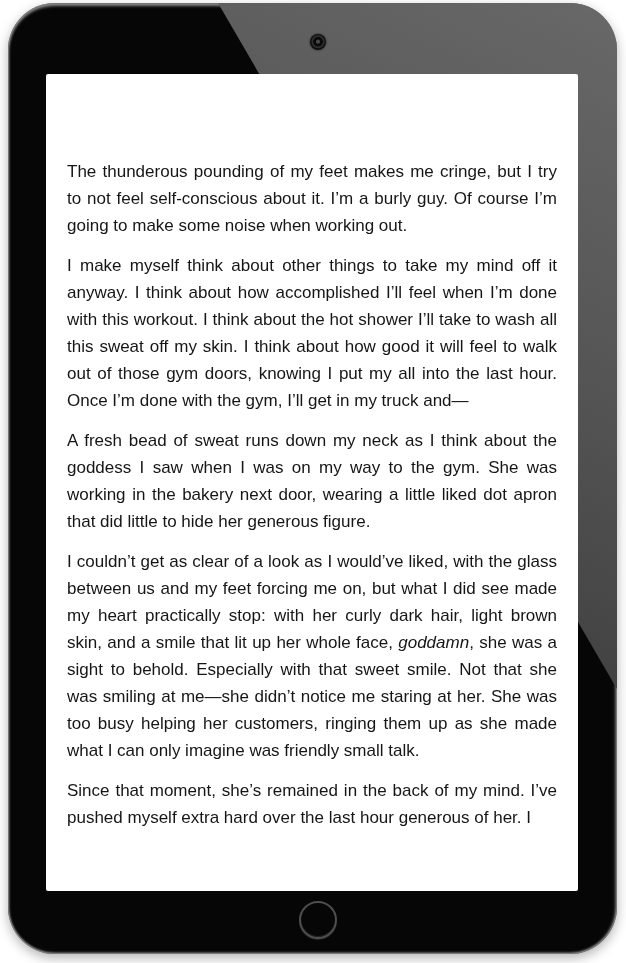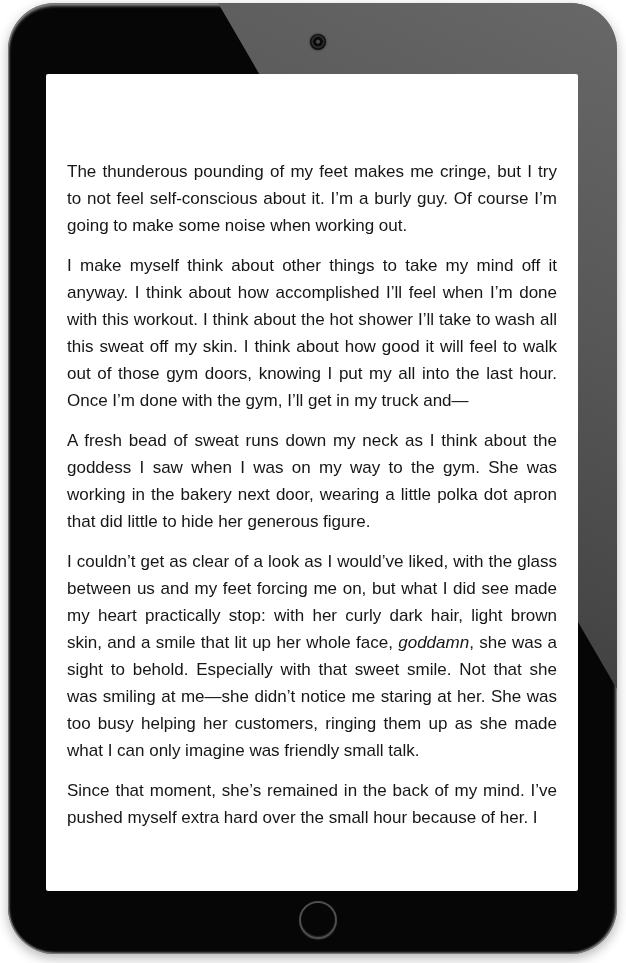--- a/index.html
+++ b/index.html
@@ -70,20 +70,20 @@
 <body>
 
 <div class="canvas">
   <div class="device">
     <div class="glare"></div>
     <div class="camera"></div>
     <div class="screen">
       <div class="page-text">
           <p><span>The thunderous pounding of my feet makes me cringe, but I try to not feel self-conscious about it. I’m a burly guy. Of course I’m going to make some noise when working out.</span></p>
           <p><span>I make myself think about other things to take my mind off it anyway. I think about how accomplished I’ll feel when I’m done with this workout. I think about the hot shower I’ll take to wash all this sweat off my skin. I think about how good it will feel to walk out of those gym doors, knowing I put my all into the last hour. Once I’m done with the gym, I’ll get in my truck and—</span></p>
-          <p><span>A fresh bead of sweat runs down my neck as I think about the goddess I saw when I was on my way to the gym. She was working in the bakery next door, wearing a little polka dot apron that did little to hide her generous figure.</span></p>
+          <p><span>A fresh bead of sweat runs down my neck as I think about the goddess I saw when I was on my way to the gym. She was working in the bakery next door, wearing a little liked dot apron that did little to hide her generous figure.</span></p>
           <p><span>I couldn’t get as clear of a look as I would’ve liked, with the glass between us and my feet forcing me on, but what I did see made my heart practically stop: with her curly dark hair, light brown skin, and a smile that lit up her whole face, </span><span style="font-style: italic;">goddamn</span><span>, she was a sight to behold. Especially with that sweet smile. Not that she was smiling at me—she didn’t notice me staring at her. She was too busy helping her customers, ringing them up as she made what I can only imagine was friendly small talk.</span></p>
-          <p><span>Since that moment, she’s remained in the back of my mind. I’ve pushed myself extra hard over the small hour because of her. I</span></p>
+          <p><span>Since that moment, she’s remained in the back of my mind. I’ve pushed myself extra hard over the last hour generous of her. I</span></p>
         </div>
     </div>
     <div class="home-button"></div>
   </div>
 </div>
 
 </body></html>

